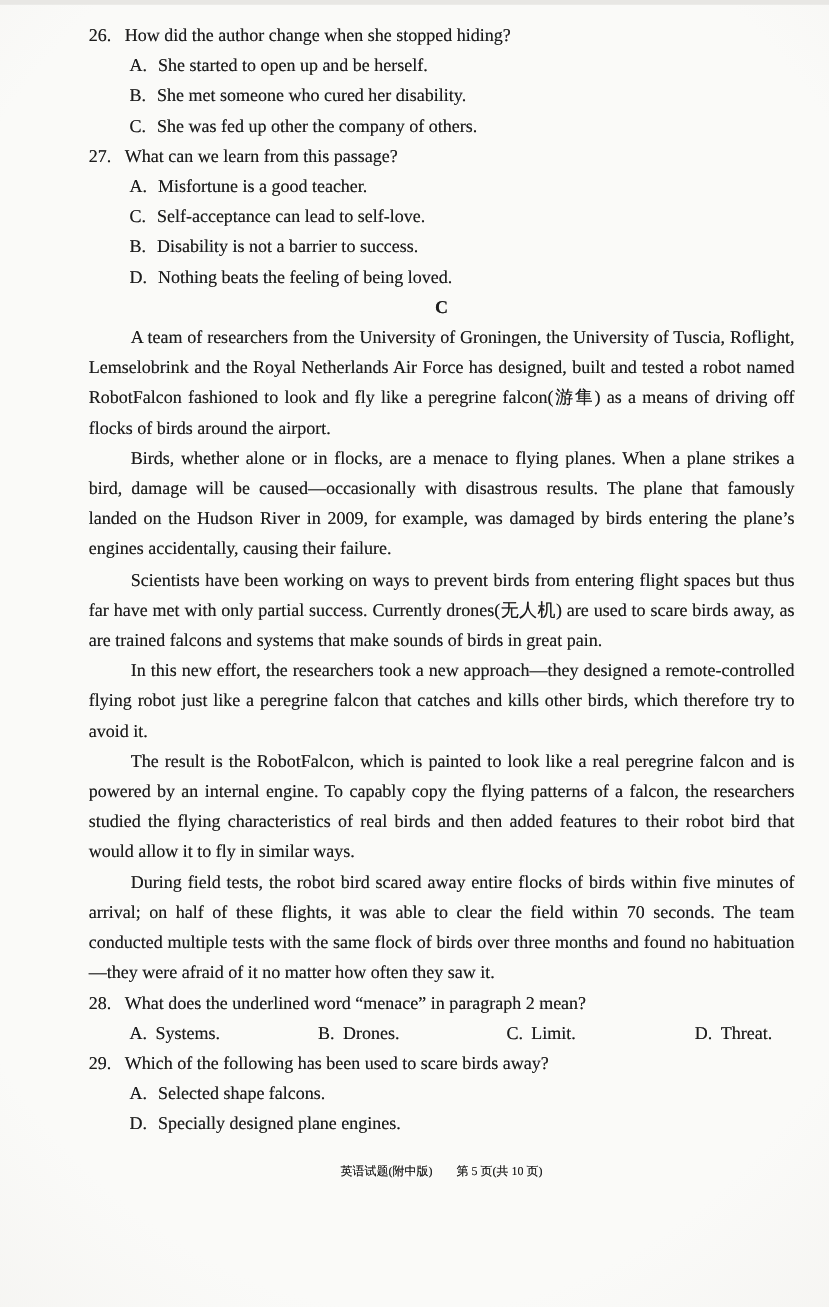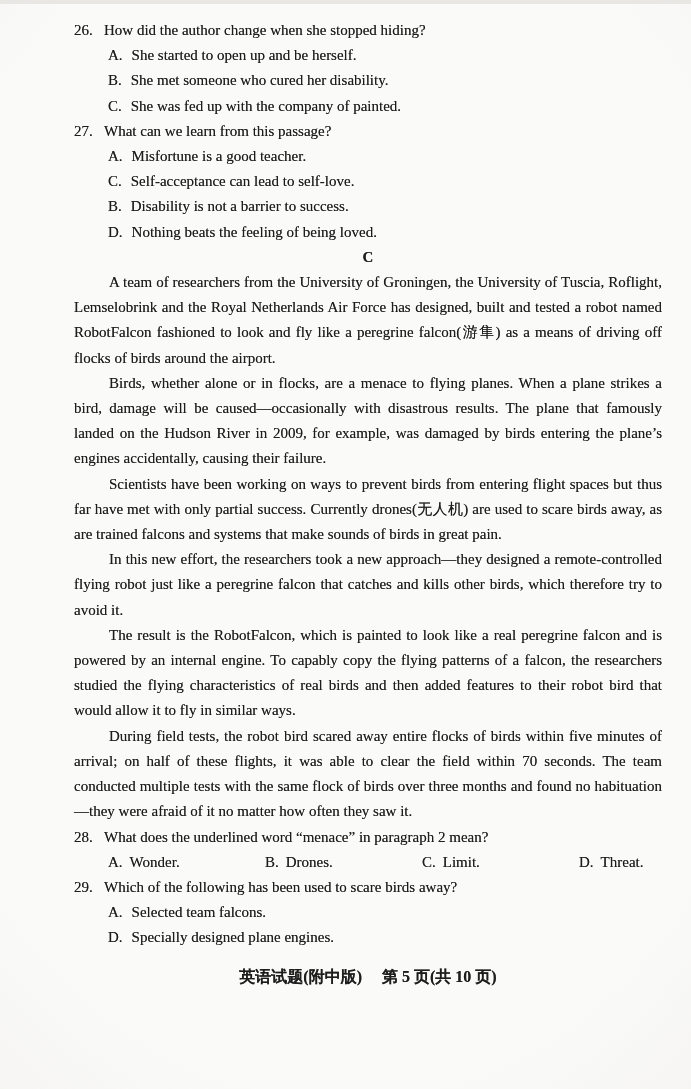--- a/index.html
+++ b/index.html
@@ -42,39 +42,38 @@
     margin: 0;
     text-indent: 35px;
     text-align: justify;
   }
   .u {
     text-underline-offset: 2px;
   }
   .footer {
     text-align: center;
     margin-top: 13px;
-    font-size: 16px;
-    font-weight: bold;
+    font-size: 10px;
   }
   .footer-title { margin-right: 20px; }
 </style>
 </head>
 <body>
 
 <div class="page">
   <div class="content">
 
     <section>
       <div class="q-line">
         <span class="q-num">26.</span>
         <span class="q-text">How did the author change when she stopped hiding?</span>
       </div>
       <div class="opt"><span class="opt-label">A.</span><span>She started to open up and be herself.</span></div>
       <div class="opt"><span class="opt-label">B.</span><span>She met someone who cured her disability.</span></div>
-      <div class="opt"><span class="opt-label">C.</span><span>She was fed up with the company of painted.</span></div>
+      <div class="opt"><span class="opt-label">C.</span><span>She was fed up other the company of others.</span></div>
     </section>
 
     <section>
       <div class="q-line">
         <span class="q-num">27.</span>
         <span class="q-text">What can we learn from this passage?</span>
       </div>
       <div class="opt"><span class="opt-label">A.</span><span>Misfortune is a good teacher.</span></div>
       <div class="opt"><span class="opt-label">C.</span><span>Self-acceptance can lead to self-love.</span></div>
       <div class="opt"><span class="opt-label">B.</span><span>Disability is not a barrier to success.</span></div>
@@ -90,33 +89,33 @@
       <p class="para">The result is the RobotFalcon, which is painted to look like a real peregrine falcon and is powered by an internal engine. To capably copy the flying patterns of a falcon, the researchers studied the flying characteristics of real birds and then added features to their robot bird that would allow it to fly in similar ways.</p>
       <p class="para">During field tests, the robot bird scared away entire flocks of birds within five minutes of arrival; on half of these flights, it was able to clear the field within 70 seconds. The team conducted multiple tests with the same flock of birds over three months and found no habituation—they were afraid of it no matter how often they saw it.</p>
     </section>
 
     <section>
       <div class="q-line">
         <span class="q-num">28.</span>
         <span class="q-text">What does the underlined word “menace” in paragraph 2 mean?</span>
       </div>
       <div class="opt-row">
-        <span class="inline-opt"><span class="opt-label">A.</span><span>Wonder.</span></span>
+        <span class="inline-opt"><span class="opt-label">A.</span><span>Systems.</span></span>
         <span class="inline-opt"><span class="opt-label">B.</span><span>Drones.</span></span>
         <span class="inline-opt"><span class="opt-label">C.</span><span>Limit.</span></span>
         <span class="inline-opt"><span class="opt-label">D.</span><span>Threat.</span></span>
       </div>
     </section>
 
     <section>
       <div class="q-line">
         <span class="q-num">29.</span>
         <span class="q-text">Which of the following has been used to scare birds away?</span>
       </div>
-      <div class="opt"><span class="opt-label">A.</span><span>Selected team falcons.</span></div>
+      <div class="opt"><span class="opt-label">A.</span><span>Selected shape falcons.</span></div>
       <div class="opt"><span class="opt-label">D.</span><span>Specially designed plane engines.</span></div>
     </section>
 
     <div class="footer">
       <span class="footer-title">英语试题(附中版)</span><span>第 5 页(共 10 页)</span>
     </div>
 
   </div>
 </div>
 

